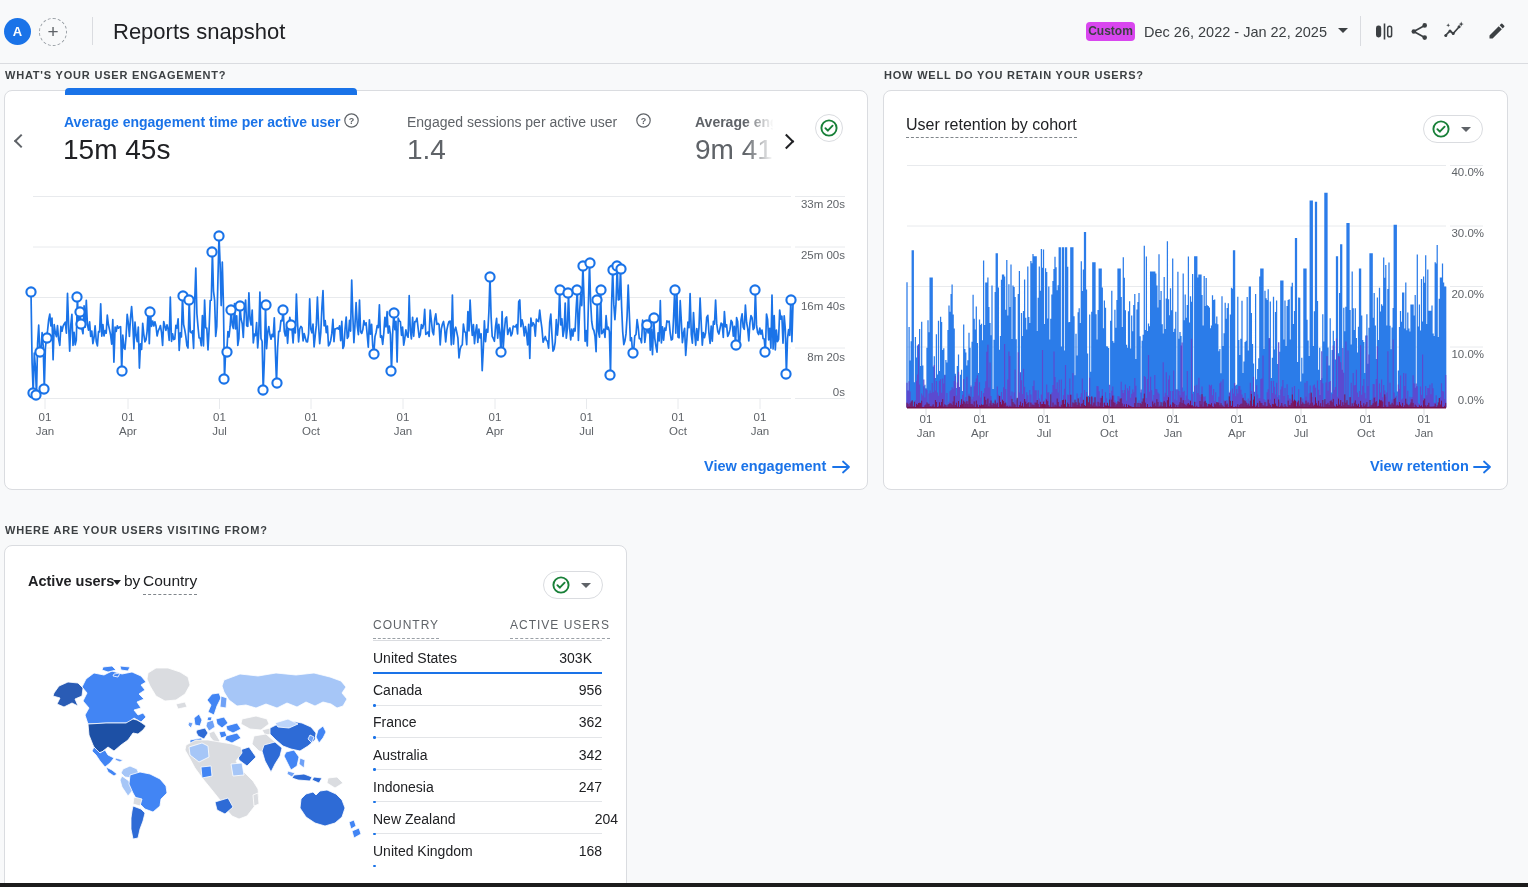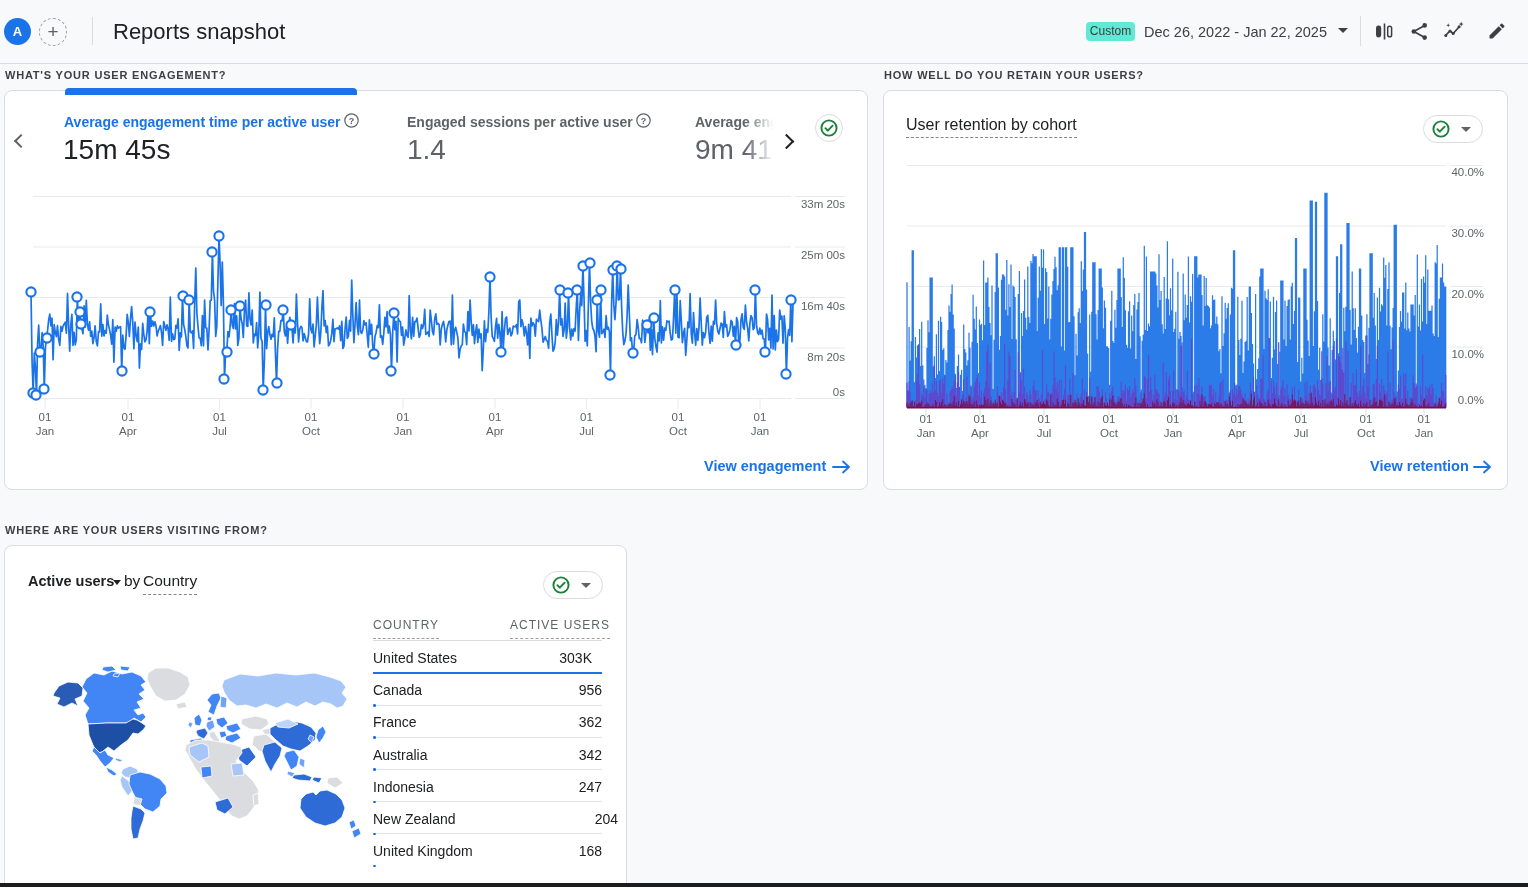--- a/index.html
+++ b/index.html
@@ -15,21 +15,21 @@
 .caret{position:absolute;width:0;height:0;border-left:5px solid transparent;border-right:5px solid transparent;border-top:5.5px solid #5f6368}
 .pill{position:absolute;width:60px;height:28px;border:1px solid #dadce0;border-radius:14px;background:#fff}
 </style></head>
 <body>
 
 <div class="abs" style="left:4px;top:18px;width:27px;height:27px;border-radius:50%;background:#1a73e8;color:#fff;font-size:13px;font-weight:bold;text-align:center;line-height:27px">A</div>
 <div class="abs" style="left:39px;top:17.5px;width:28px;height:28px;border-radius:50%;border:1.4px dashed #9aa0a6;color:#5f6368;font-size:19px;font-weight:300;text-align:center;line-height:25px">+</div>
 <div class="abs" style="left:92px;top:17px;width:1px;height:28px;background:#dadce0"></div>
 <div class="abs" style="left:113px;top:19px;font-size:22px;color:#202124">Reports snapshot</div>
 
-<div class="abs" style="left:1086px;top:21.5px;width:49px;height:19px;background:#5eead4;border-radius:4px;color:#3c4043;font-size:12px;font-weight:normal;text-align:center;line-height:19px">Custom</div>
+<div class="abs" style="left:1086px;top:21.5px;width:49px;height:19px;background:#d946ef;border-radius:4px;color:#3c4043;font-size:12px;font-weight:bold;text-align:center;line-height:19px">Custom</div>
 <div class="abs" style="left:1144px;top:23.5px;font-size:14.5px;color:#3c4043">Dec 26, 2022 - Jan 22, 2025</div>
 <div class="caret" style="left:1338px;top:28px;border-top-color:#3c4043"></div>
 <div class="abs" style="left:1360px;top:16px;width:1px;height:30px;background:#dadce0"></div>
 <div class="abs" style="left:1374px;top:21px"><svg width="21" height="21" viewBox="0 0 21 21">
       <rect x="2" y="4.5" width="5.2" height="12" rx="2.4" fill="#3c4043"></rect>
       <line x1="10.5" y1="2.5" x2="10.5" y2="18.5" stroke="#3c4043" stroke-width="1.6"></line>
       <rect x="13.7" y="5.2" width="3.9" height="10.6" rx="1.9" fill="none" stroke="#3c4043" stroke-width="1.5"></rect>
     </svg></div>
 <div class="abs" style="left:1409px;top:21px"><svg width="21" height="21" viewBox="0 0 21 21">
       <circle cx="15.7" cy="4.4" r="2.3" fill="#3c4043"></circle>
@@ -61,21 +61,21 @@
 <div class="abs" style="left:65px;top:88px;width:292px;height:7px;background:#1a73e8;border-radius:4px 4px 0 0"></div>
 
 <div class="chev" style="left:16px;top:136px;transform:rotate(135deg)"></div>
 <div class="abs" style="left:64px;top:114px;font-size:14px;font-weight:bold;color:#1a73e8">Average engagement time per active user</div>
 <div class="abs" style="left:344px;top:113px"><svg width="15" height="15" viewBox="0 0 15 15">
       <circle cx="7.5" cy="7.5" r="6.7" fill="none" stroke="#5f6368" stroke-width="1.2"></circle>
       <text x="7.5" y="10.8" text-anchor="middle" style="font:bold 9px &quot;Liberation Sans&quot;,sans-serif" fill="#5f6368">?</text>
     </svg></div>
 <div class="abs" style="left:63px;top:134px;font-size:28px;color:#202124">15m 45s</div>
 
-<div class="abs" style="left:407px;top:114px;font-size:14px;font-weight:bold;color:#5f6368">Engaged sessions per active user</div>
+<div class="abs" style="left:407px;top:114px;font-size:14px;font-weight:normal;color:#5f6368">Engaged sessions per active user</div>
 <div class="abs" style="left:636px;top:113px"><svg width="15" height="15" viewBox="0 0 15 15">
       <circle cx="7.5" cy="7.5" r="6.7" fill="none" stroke="#5f6368" stroke-width="1.2"></circle>
       <text x="7.5" y="10.8" text-anchor="middle" style="font:bold 9px &quot;Liberation Sans&quot;,sans-serif" fill="#5f6368">?</text>
     </svg></div>
 <div class="abs" style="left:407px;top:134px;font-size:28px;color:#5f6368">1.4</div>
 
 <div class="abs" style="left:695px;top:114px;font-size:14px;font-weight:bold;color:#5f6368;width:80px;overflow:hidden;white-space:nowrap">Average engagement ti</div>
 <div class="abs" style="left:695px;top:134px;font-size:28px;color:#5f6368;width:82px;overflow:hidden;white-space:nowrap">9m 41s</div>
 <div class="abs" style="left:745px;top:100px;width:38px;height:75px;background:linear-gradient(to right,rgba(255,255,255,0),#fff 75%)"></div>
 <div class="chev" style="left:781px;top:135.5px;transform:rotate(-45deg);border-color:#202124;border-width:0 2.4px 2.4px 0;width:11px;height:11px"></div>

